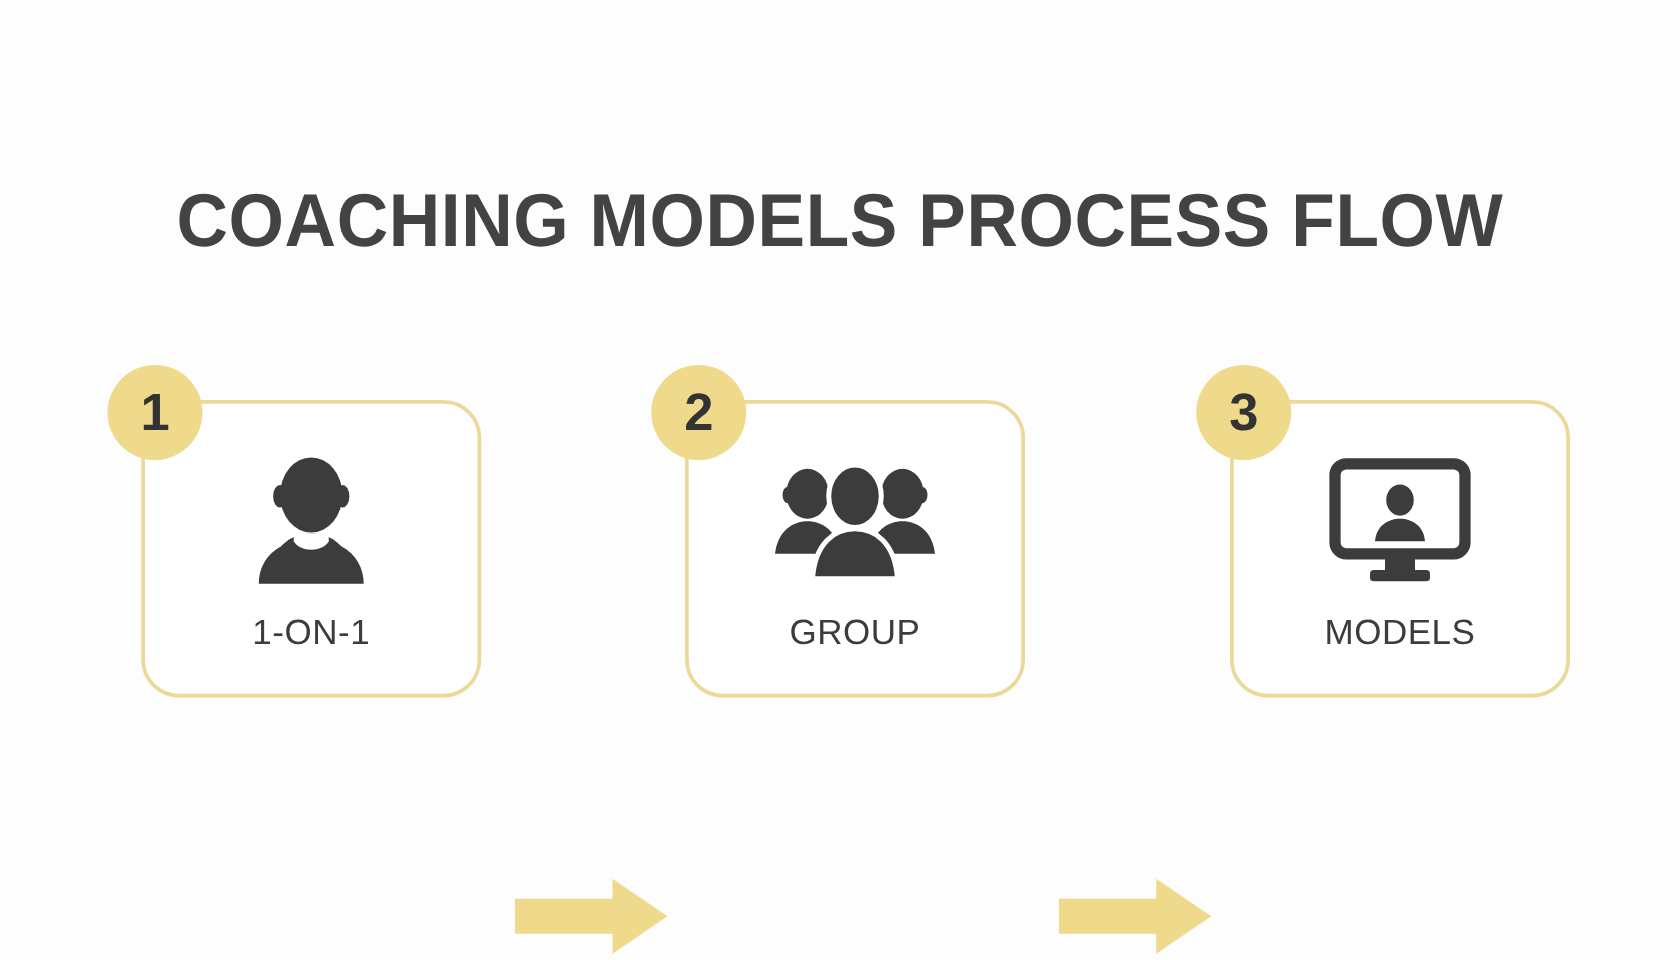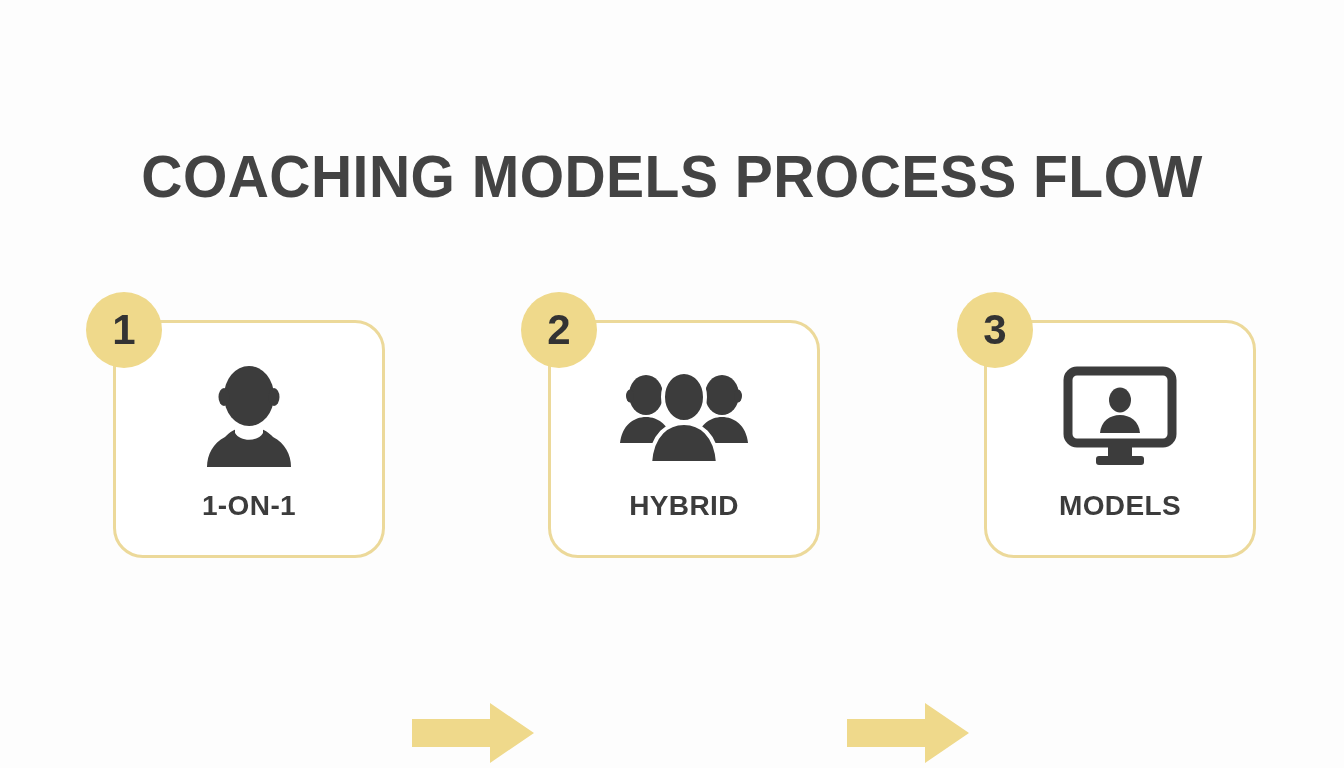--- a/index.html
+++ b/index.html
@@ -99,21 +99,21 @@
     height: 110px;
     display: flex;
     align-items: center;
     justify-content: center;
     margin-top: 6px;
   }
 
   .step-label {
     margin-top: 18px;
     font-size: 28px;
-    font-weight: bold;
+    font-weight: normal;
     color: #3c3c3c;
     letter-spacing: 0.4px;
     font-family: "Liberation Sans", sans-serif;
     white-space: nowrap;
   }
 
   
   .arrow {
     position: absolute;
     top: 403px;
@@ -173,21 +173,21 @@
             <path d="M32 50 C 20 50, 8 58, 6 76 L 58 76 C 56 58, 44 50, 32 50 Z" fill="#3c3c3c"></path>
 
             <ellipse cx="108" cy="28" rx="17" ry="20" fill="#3c3c3c"></ellipse>
             <ellipse cx="124" cy="29" rx="4" ry="6.5" fill="#3c3c3c"></ellipse>
             <path d="M108 50 C 96 50, 84 58, 82 76 L 134 76 C 132 58, 120 50, 108 50 Z" fill="#3c3c3c"></path>
 
             <ellipse cx="70" cy="30" rx="21" ry="25" fill="#3c3c3c" stroke="#ffffff" stroke-width="4"></ellipse>
             <path d="M70 56 C 54 56, 38 67, 36 96 L 104 96 C 102 67, 86 56, 70 56 Z" fill="#3c3c3c" stroke="#ffffff" stroke-width="4"></path>
           </svg>
         </div>
-        <div class="step-label">HYBRID</div>
+        <div class="step-label">GROUP</div>
       </div>
       <div class="badge">2</div>
     </div>
 
     <div class="arrow arrow-2">
       <svg width="122" height="60" viewBox="0 0 122 60" aria-hidden="true">
         <path d="M0 16 L78 16 L78 0 L122 30 L78 60 L78 44 L0 44 Z" fill="#efd98b"></path>
       </svg>
     </div>
 

